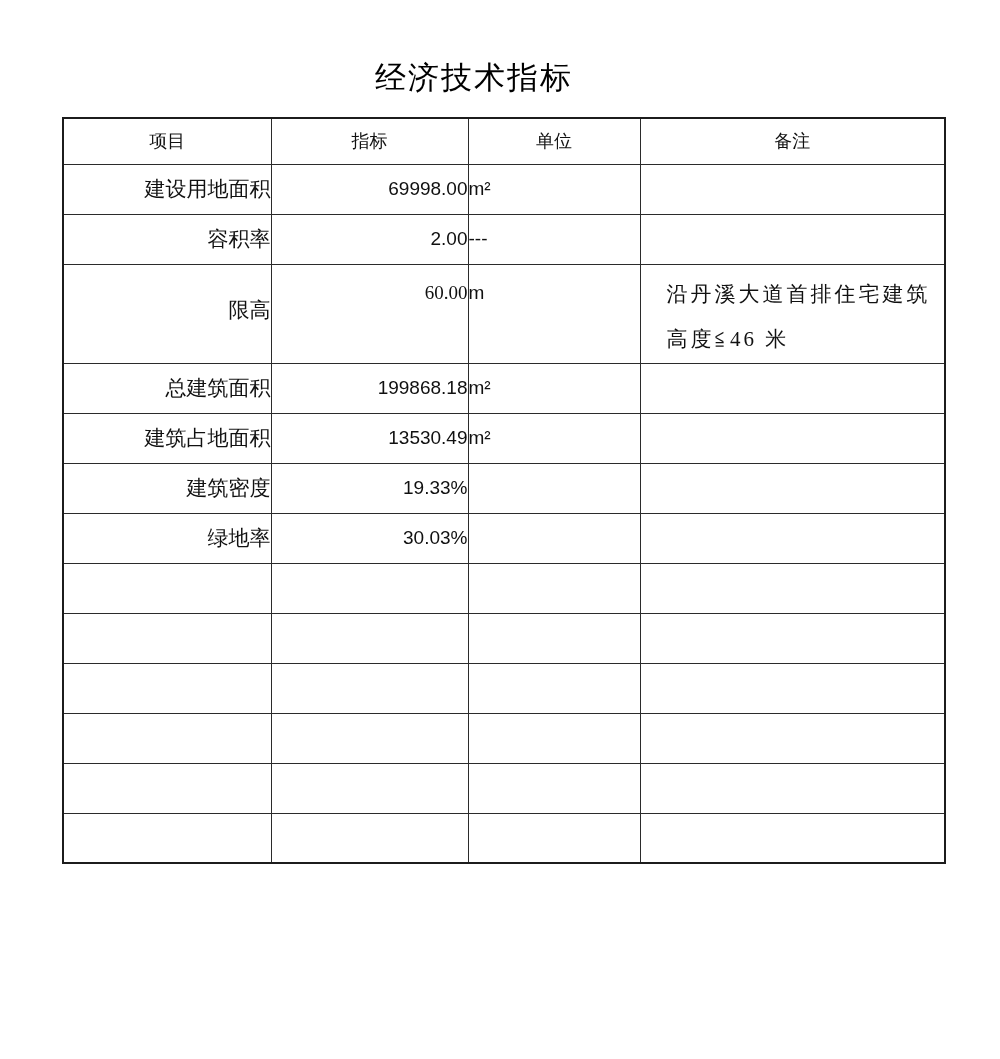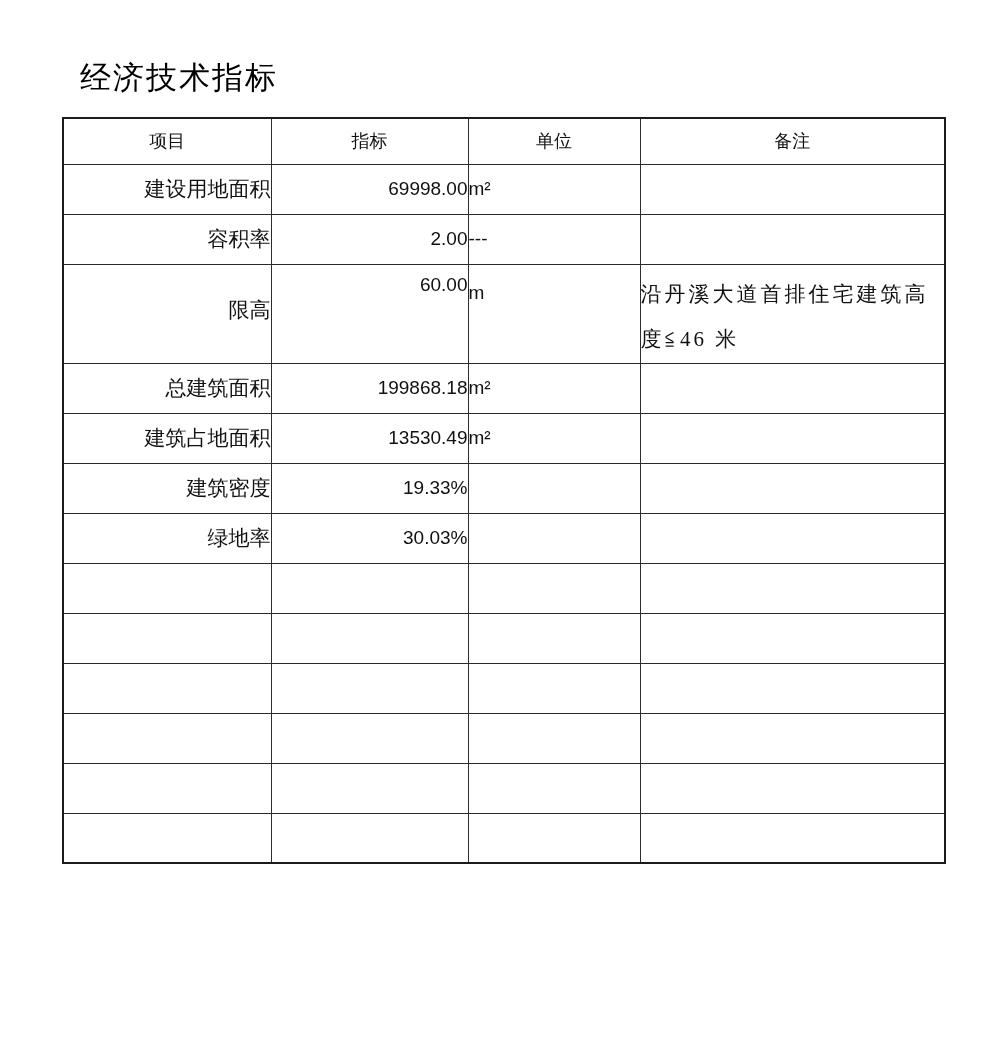--- a/index.html
+++ b/index.html
@@ -11,24 +11,24 @@
     position: relative;
     width: 1000px;
     height: 1059px;
     background: #ffffff;
     overflow: hidden;
     color: #141414;
   }
   .doc-title {
     position: absolute;
     top: 57px;
-    left: 80px;
+    left: 64px;
     width: 820px;
     margin: 0;
-    text-align: left;
+    text-align: center;
     font-family: "Liberation Serif", "DejaVu Serif", serif;
     font-size: 31px;
     font-weight: 400;
     letter-spacing: 2px;
     color: #000000;
   }
   table.indicators {
     position: absolute;
     top: 117px;
     left: 62px;
@@ -72,30 +72,30 @@
   td.c-unit {
     font-family: "Liberation Sans", "DejaVu Sans", sans-serif;
     font-size: 19px;
     text-align: left;
     color: #101010;
   }
   td.c-remark {
     font-family: "Liberation Serif", "DejaVu Serif", serif;
     font-size: 21px;
     text-align: left;
-    padding-left: 0;
+    padding-left: 26px;
     padding-right: 2px;
     letter-spacing: 3px;
     line-height: 45px;
     word-break: break-all;
     color: #111111;
   }
   tr.tall td { vertical-align: top; }
   tr.tall td.c-item  { padding-top: 31px; }
-  tr.tall td.c-value { padding-top: 9px; }
+  tr.tall td.c-value { padding-top: 17px; font-family: Liberation Serif, serif; }
   tr.tall td.c-unit  { padding-top: 17px; }
   tr.tall td.c-remark{ padding-top: 7px; }
 </style>
 </head>
 <body>
 
 <div class="page">
 
   <h1 class="doc-title">经济技术指标</h1>
 

